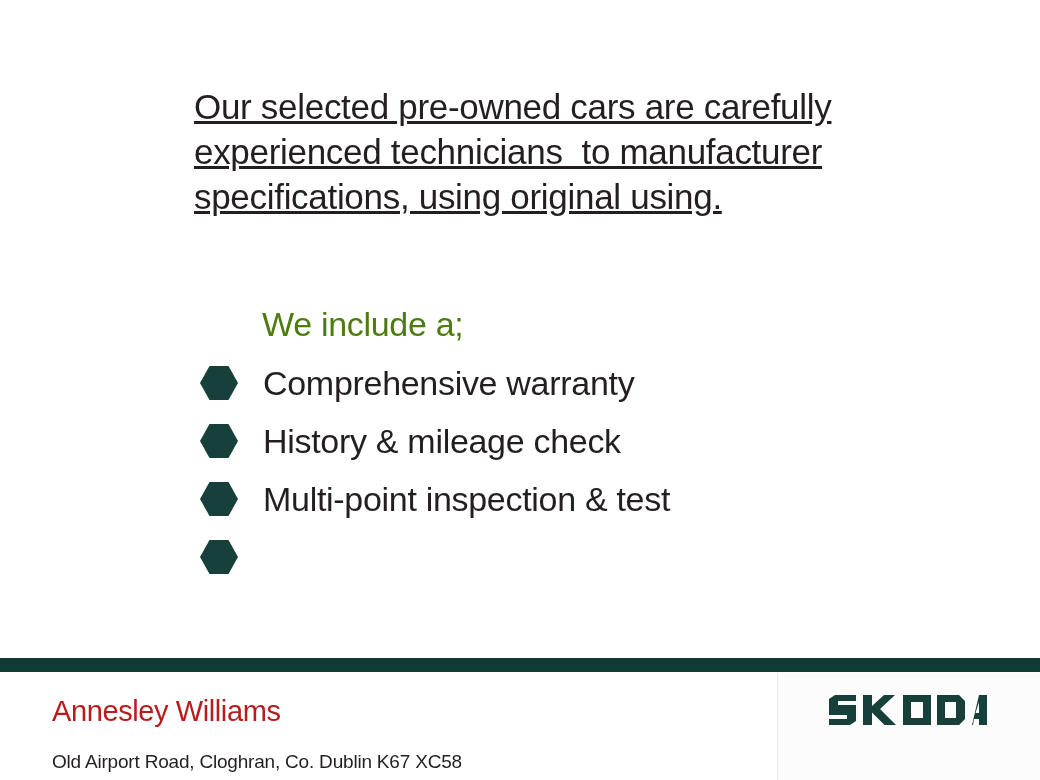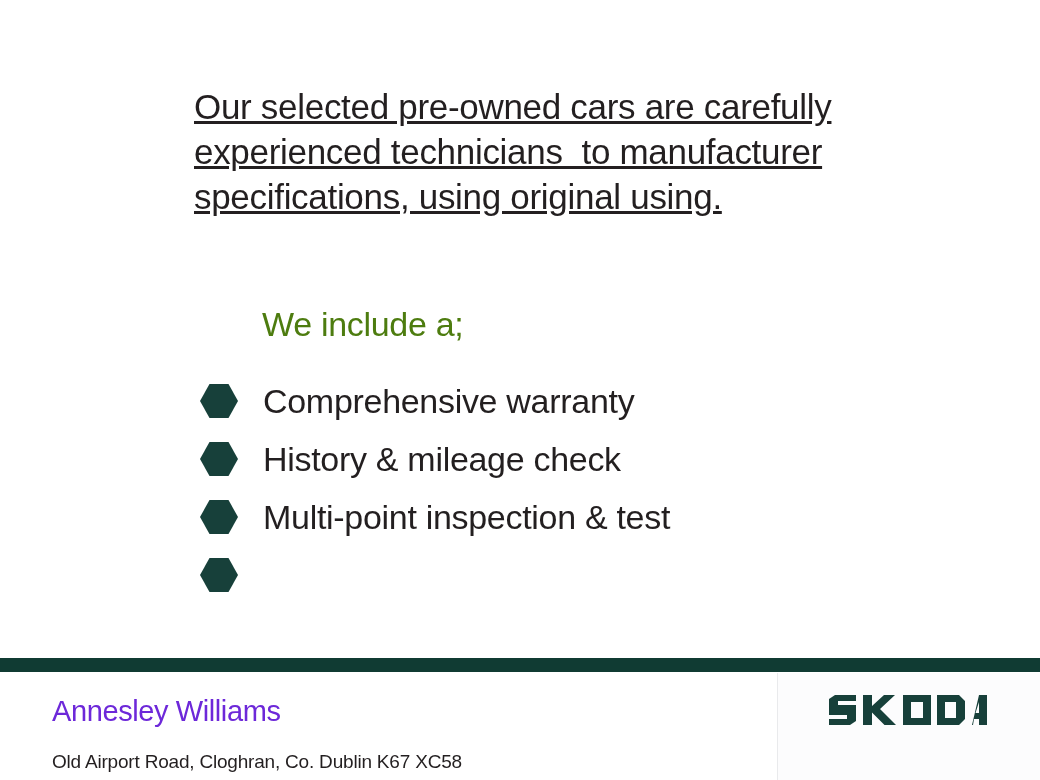--- a/index.html
+++ b/index.html
@@ -50,21 +50,21 @@
     line-height: 42px;
     letter-spacing: -0.3px;
     color: #4d7c0f;
     white-space: pre;
   }
 
   
   .bullet-list {
     position: absolute;
     left: 200px;
-    top: 372px;
+    top: 354px;
     margin: 0;
     padding: 0;
     list-style: none;
     width: 700px;
   }
   .bullet-item {
     height: 58px;
     display: flex;
     align-items: center;
   }
@@ -124,21 +124,21 @@
   .dealer-block {
     position: absolute;
     left: 52px;
     top: 694px;
   }
   .dealer-name {
     font-size: 29px;
     line-height: 34px;
     font-weight: 400;
     letter-spacing: -0.4px;
-    color: #6d28d9;
+    color: #b91c1c;
     white-space: pre;
   }
   .dealer-address {
     margin-top: 22px;
     font-size: 19px;
     line-height: 24px;
     letter-spacing: -0.2px;
     color: #231f20;
     white-space: pre;
   }

